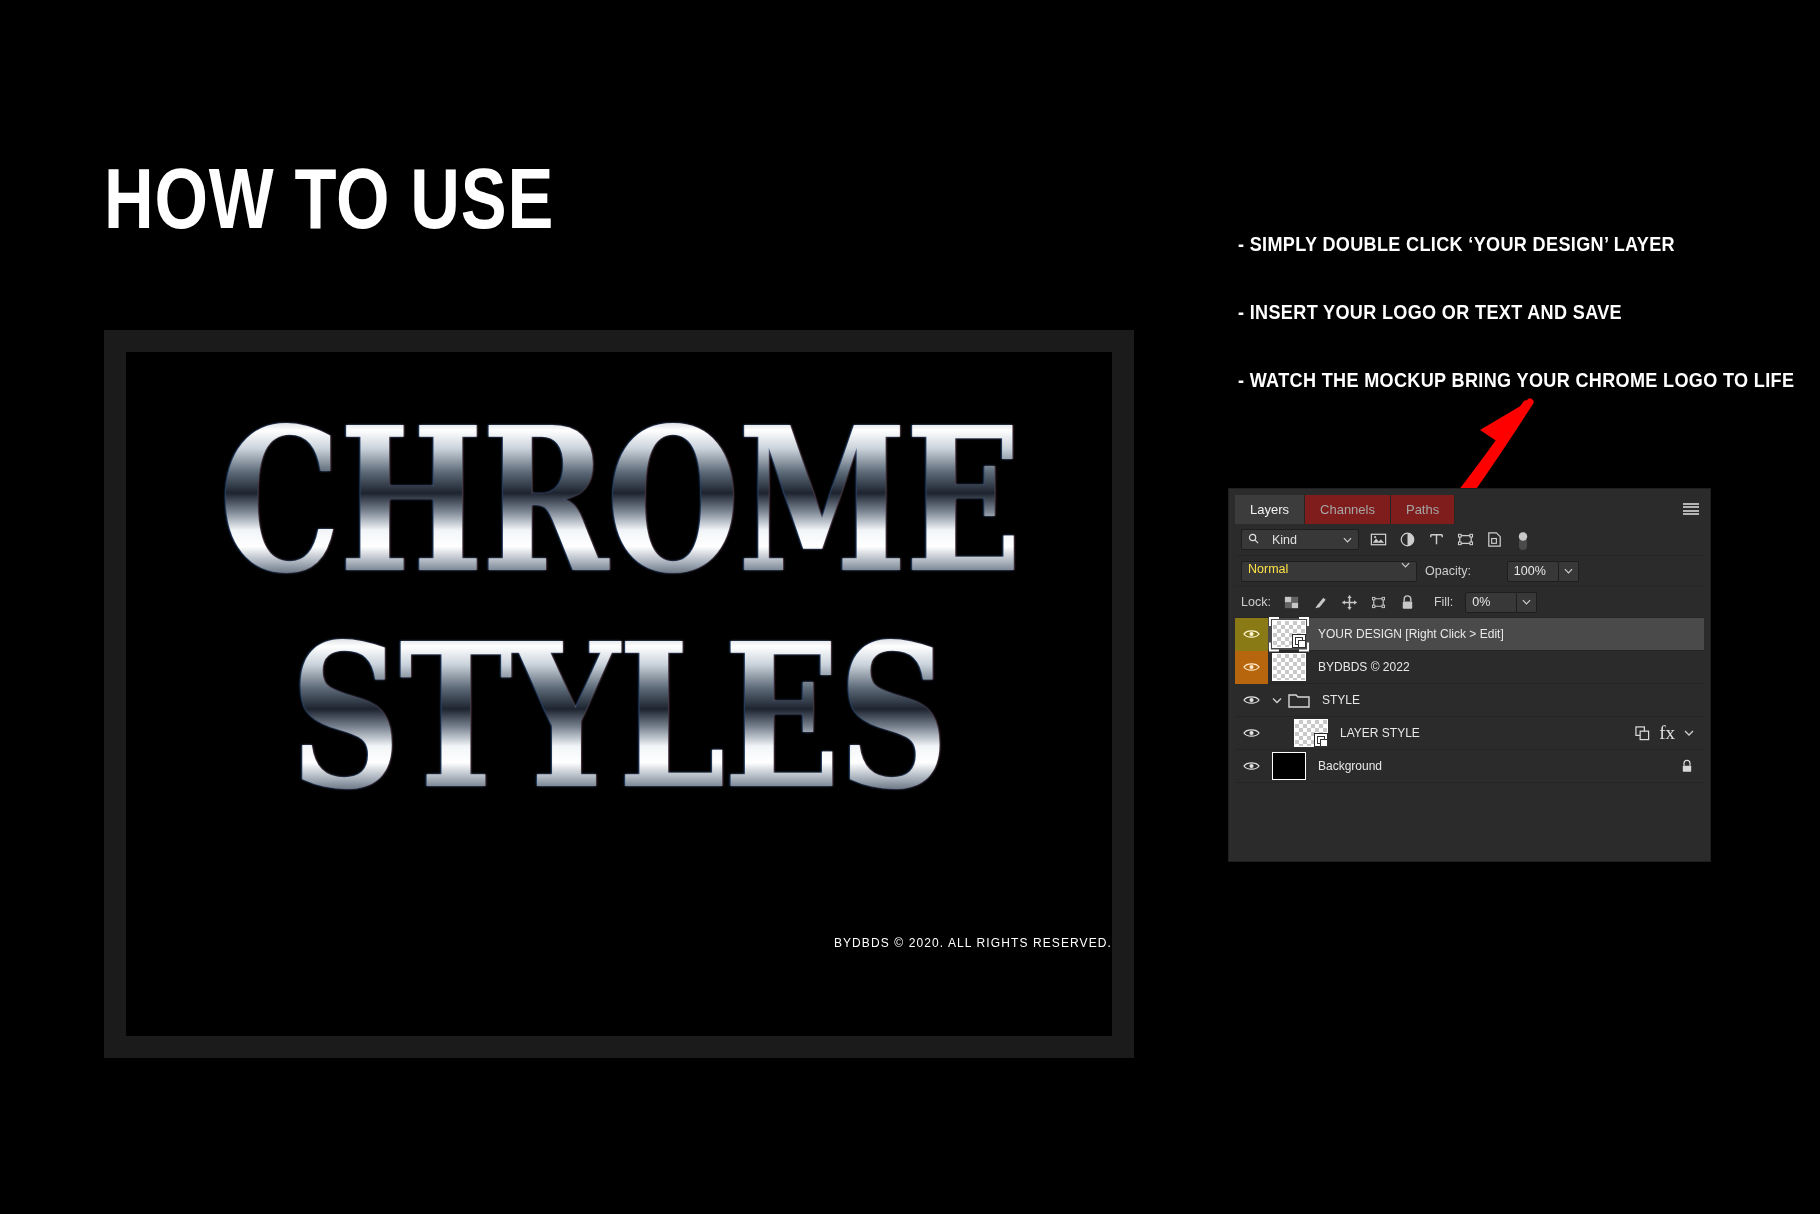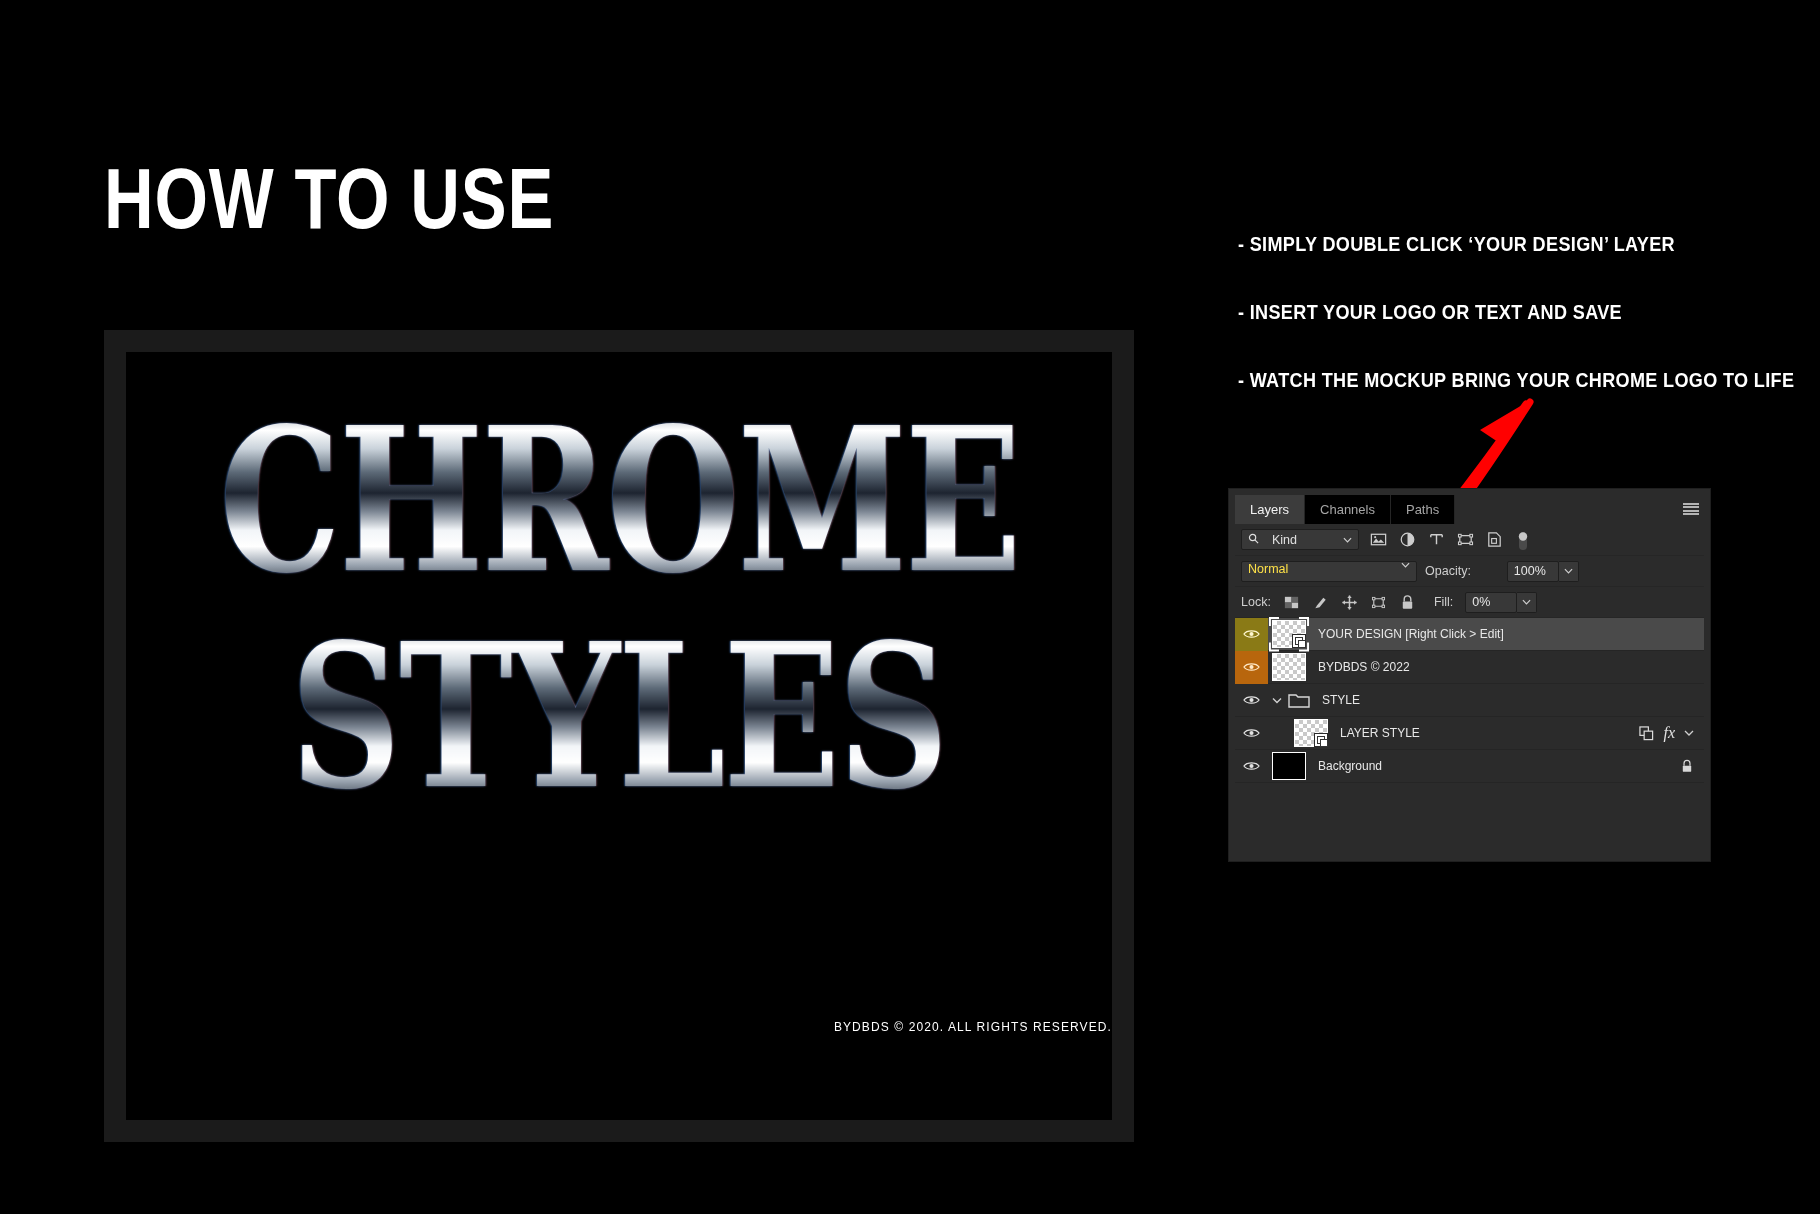--- a/index.html
+++ b/index.html
@@ -15,21 +15,21 @@
     font-family:"Liberation Sans", sans-serif;
     font-weight:700; font-size:86px; line-height:1;
     letter-spacing:1px; color:#ffffff;
     transform:scaleX(0.80); transform-origin:left top;
     white-space:nowrap;
   }
 
   
   #artwork-frame {
     position:absolute; left:104px; top:330px;
-    width:1030px; height:812px;
+    width:1030px; height:728px;
     background:#1b1b1b;
     padding:22px;
   }
   #artwork-canvas {
     width:100%; height:100%; background:#000000;
     position:relative; overflow:hidden;
   }
 
   
   .chrome-wrap {
@@ -101,21 +101,21 @@
   }
   .panel-inner { position:absolute; inset:6px 6px 10px 6px; }
 
   
   #panel-tabs {
     height:29px; background:#2b2b2b;
     display:flex; align-items:stretch; position:relative;
   }
   .panel-tab {
     padding:0 15px; display:flex; align-items:center;
-    font-size:13px; color:#a6a6a6; background:#000000;
+    font-size:13px; color:#a6a6a6; background:#7f1d1d;
     border-right:1px solid #252525;
   }
   .panel-tab.active { background:#3c3c3c; color:#f2f2f2; font-weight:400; }
   #panel-menu-icon {
     position:absolute; right:4px; top:6px;
     width:18px; height:16px;
     display:flex; flex-direction:column; justify-content:space-between;
     padding:2px 1px;
   }
   #panel-menu-icon i { display:block; height:2px; background:#b4b4b4; }
@@ -197,21 +197,21 @@
     content:""; position:absolute; left:5px; top:5px; width:6px; height:6px;
     border:1.5px solid #333; background:#fff;
   }
   .sel-brackets { position:absolute; inset:-4px; pointer-events:none; }
   .layer-name { margin-left:12px; font-size:12px; color:#e8e8e8; white-space:nowrap; }
   .layer-row.indent-1 .thumb { margin-left:26px; }
   .folder-cell { display:flex; align-items:center; margin-left:4px; gap:6px; }
   .right-cell {
     margin-left:auto; display:flex; align-items:center; gap:9px; padding-right:10px;
   }
-  .fx-text { font-family:"Liberation Serif", serif; font-style:italic; font-size:16px; color:#e2e2e2; }
+  .fx-text { font-family:"Liberation Serif", serif; font-size:19px; color:#e2e2e2; }
 </style>
 </head>
 <body>
 
 <div id="page-title">HOW TO USE</div>
 
 <div id="artwork-frame">
   <div id="artwork-canvas">
     <div class="chrome-wrap">
       <div class="chrome-line" id="chrome-line-1">CHROME</div>

